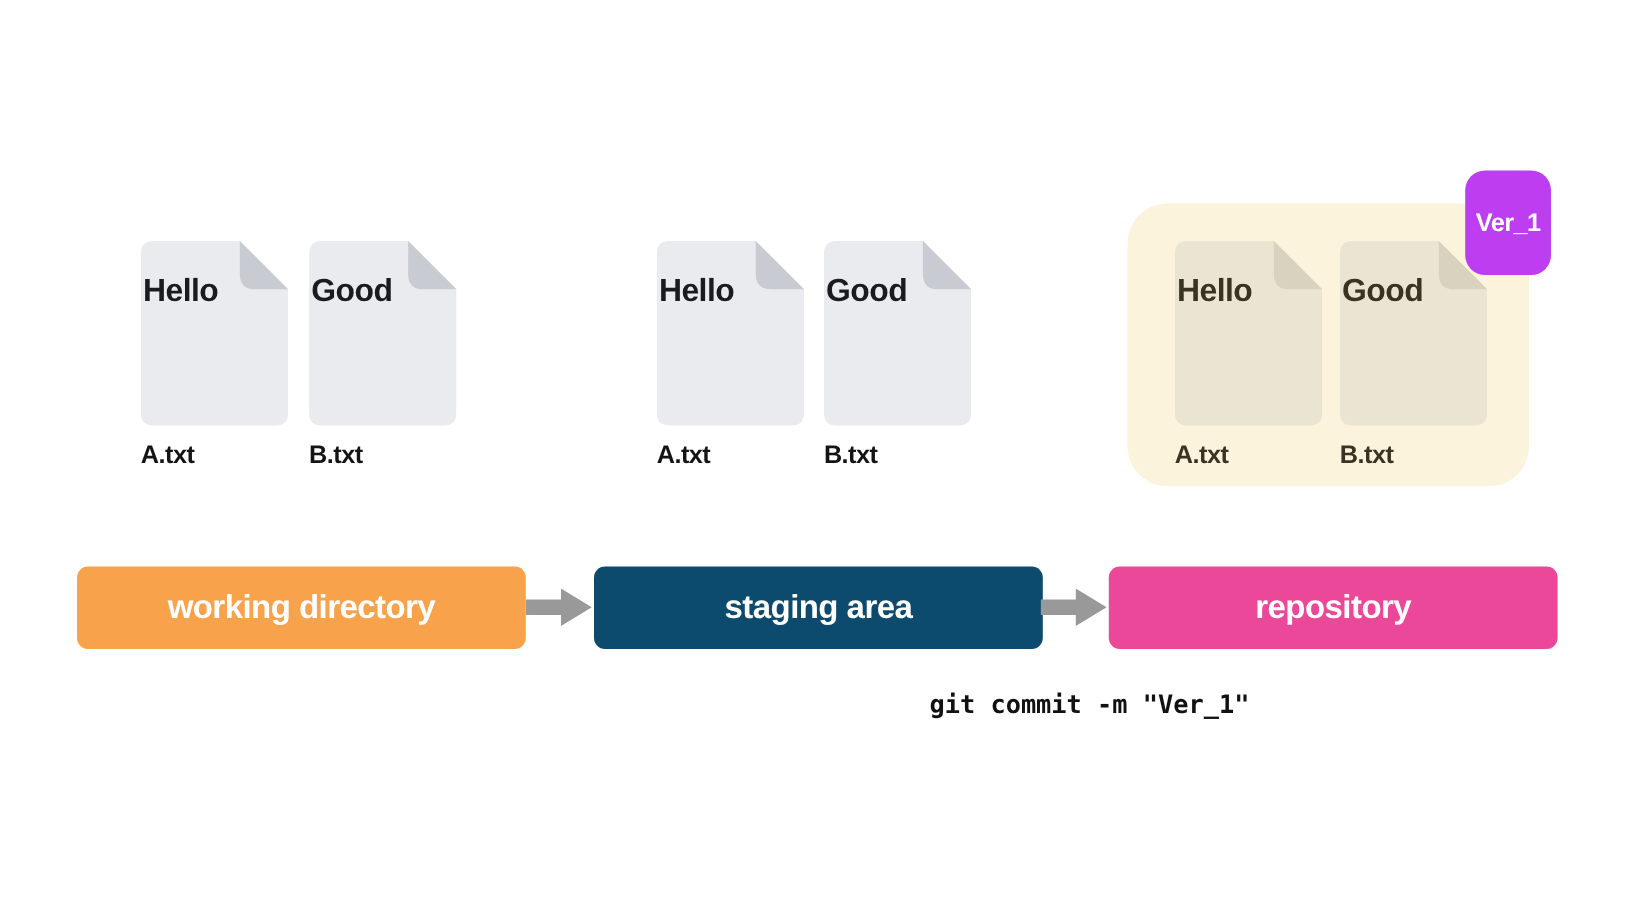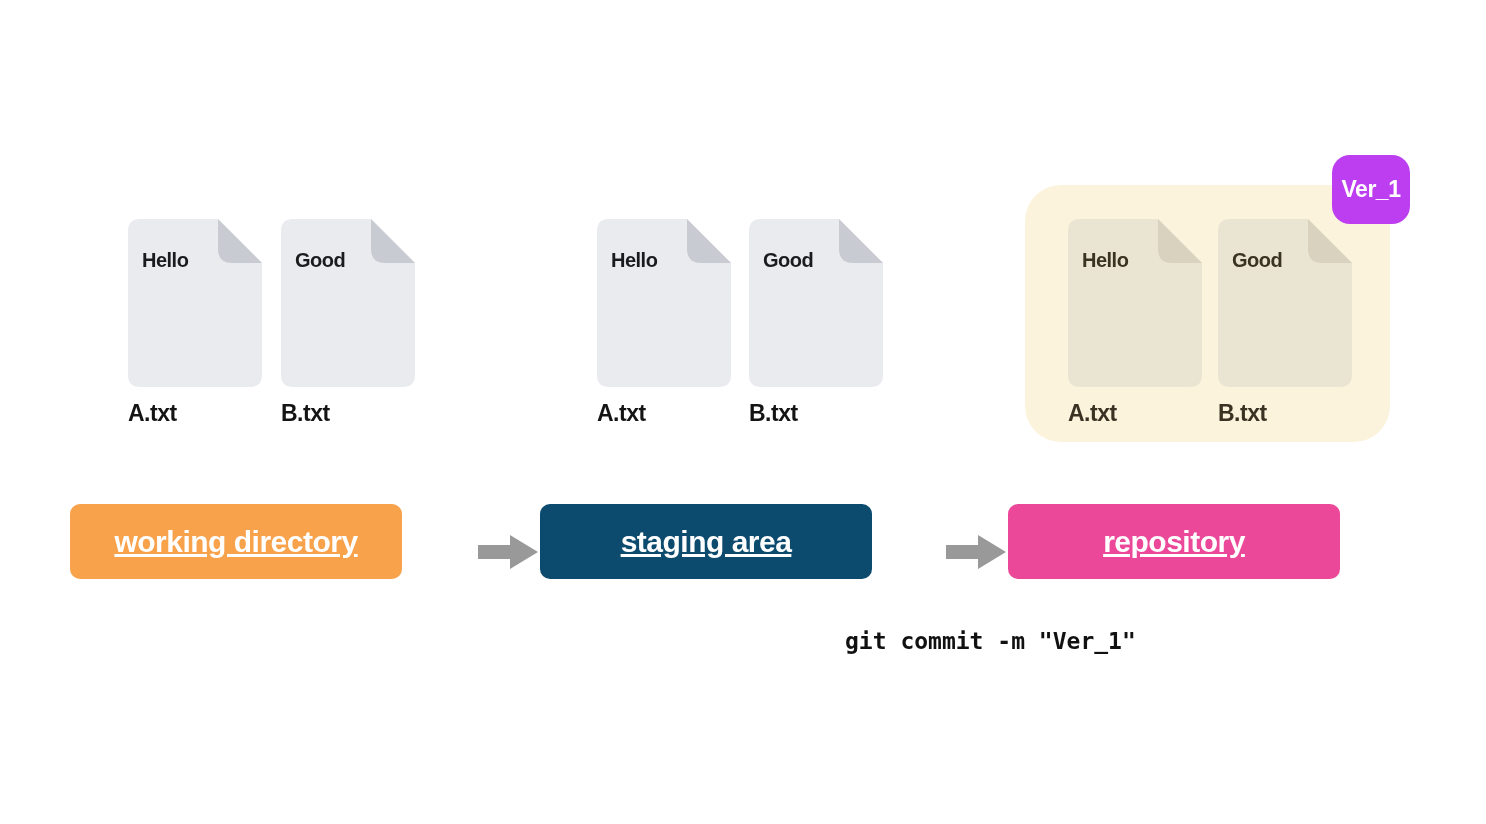--- a/index.html
+++ b/index.html
@@ -5,42 +5,42 @@
   html,body{margin:0;padding:0;background:#ffffff;}
   .canvas{
     position:relative;width:1486px;height:824px;background:#ffffff;
     font-family:"Liberation Sans",sans-serif;overflow:hidden;
   }
   
   .unit{position:absolute;width:134px;}
   .file{position:relative;width:134px;height:168px;}
   .file svg{position:absolute;left:0;top:0;display:block;}
   .file .content{
-    position:absolute;left:14px;top:30px;font-weight:bold;font-size:20px;
+    position:absolute;left:2px;top:30px;font-weight:bold;font-size:29px;
     letter-spacing:-0.5px;color:#1b1b1d;
   }
   .unit.beige .file .content{color:#3a3223;}
   .file-label{
     margin-top:13px;font-weight:bold;font-size:23px;color:#141414;
     letter-spacing:-0.5px;
   }
   .unit.beige .file-label{color:#3a3223;}
   
   .repo-panel{position:absolute;left:1025px;top:185px;width:365px;height:257px;border-radius:36px;}
   .repo-panel .unit{top:34px;}
   .badge{
-    position:absolute;left:1332px;top:155px;width:78px;height:69px;border-radius:18px;
+    position:absolute;left:1332px;top:155px;width:78px;height:95px;border-radius:18px;
     display:flex;align-items:center;justify-content:center;
     color:#ffffff;font-weight:bold;font-size:23px;letter-spacing:-0.5px;
   }
   
   .stage-bar{
-    position:absolute;top:504px;width:332px;height:75px;border-radius:10px;
+    position:absolute;top:515px;width:408px;height:75px;border-radius:10px;
     display:flex;align-items:center;justify-content:center;
-    color:#ffffff;font-weight:bold;font-size:30px;letter-spacing:-0.5px;text-decoration:underline;
+    color:#ffffff;font-weight:bold;font-size:30px;letter-spacing:-0.5px;
   }
   .stage-bar.working{left:70px;}
   .stage-bar.staging{left:540px;}
   .stage-bar.repo{left:1008px;}
   
   .arrow{position:absolute;width:60px;height:34px;}
   .arrow.a1{left:478px;top:535px;}
   .arrow.a2{left:946px;top:535px;}
   
   .cmd{

